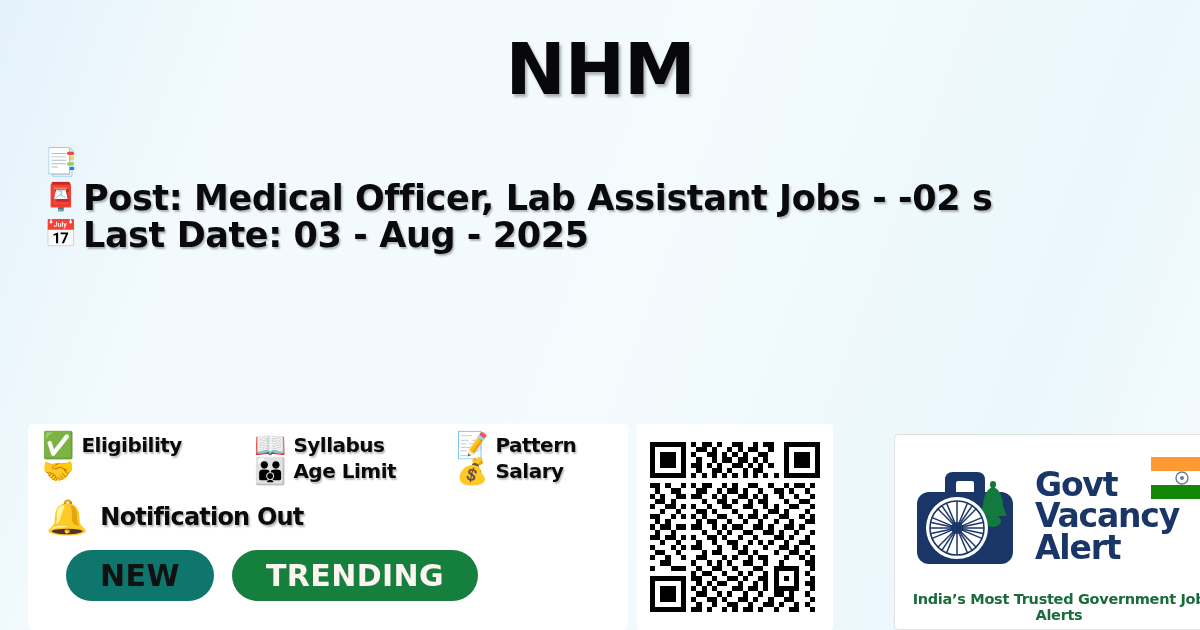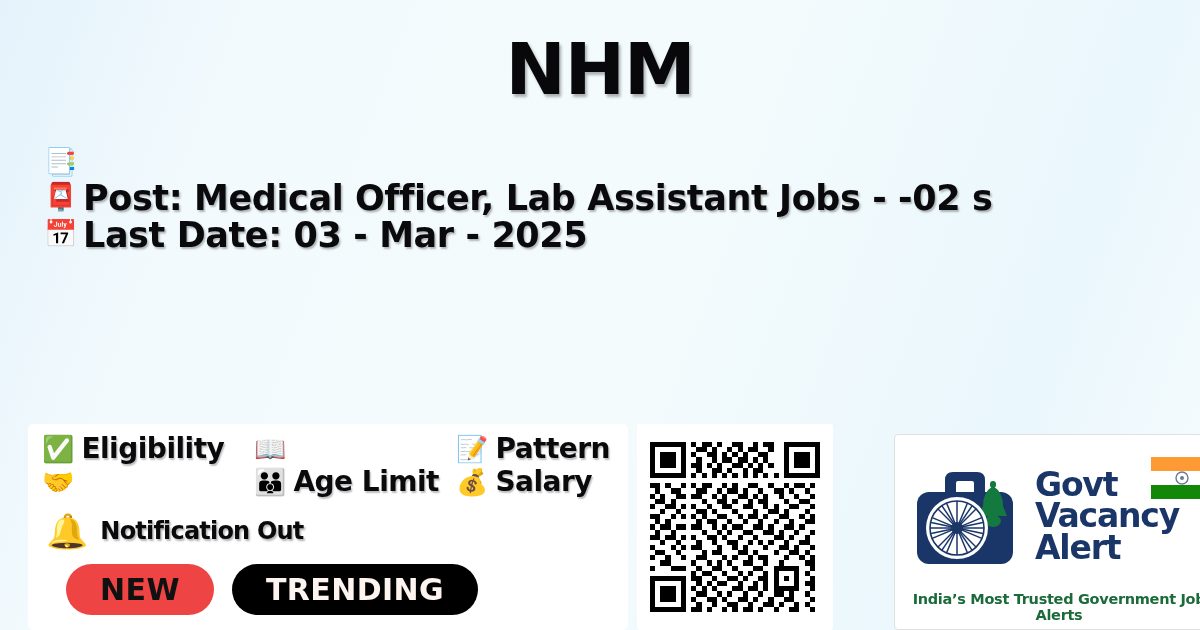--- a/index.html
+++ b/index.html
@@ -102,21 +102,21 @@
   }
 
   .feat-ico {
     font-size: 26px;
     flex: 0 0 auto;
     font-family: "DejaVu Sans", sans-serif;
     line-height: 1;
   }
 
   .feat-label {
-    font-size: 28px;
+    font-size: 20px;
     font-weight: 900;
     color: #0a0a0c;
     letter-spacing: -0.5px;
     text-shadow: 1.2px 1.6px 1.6px rgba(0,0,0,0.26);
     font-family: "DejaVu Sans", sans-serif;
   }
 
   .notif-row {
     display: flex;
     align-items: center;
@@ -150,22 +150,22 @@
   .badge {
     border-radius: 40px;
     padding: 9px 34px;
     font-size: 30px;
     font-weight: 900;
     letter-spacing: 0.4px;
     font-family: "DejaVu Sans", sans-serif;
     line-height: 1.1;
   }
 
-  .badge-new { background: #ef4444; color: #111111; }
-  .badge-trending { background: #000000; color: #fdf3ef; }
+  .badge-new { background: #0f766e; color: #111111; }
+  .badge-trending { background: #15803d; color: #fdf3ef; }
 
   
   .qr-card {
     position: absolute;
     left: 637px;
     top: 0px;
     width: 196px;
     height: 206px;
     background: #ffffff;
     border-radius: 3px;
@@ -244,38 +244,39 @@
     <span class="info-ico">📑</span>
   </div>
 
   <div class="info-line">
     <span class="info-ico">📮</span>
     <span class="info-text">Post: Medical Officer, Lab Assistant Jobs - -02 s</span>
   </div>
 
   <div class="info-line">
     <span class="info-ico">📅</span>
-    <span class="info-text">Last Date: 03 - Mar - 2025</span>
+    <span class="info-text">Last Date: 03 - Aug - 2025</span>
   </div>
 
 </div>
 
 <div class="bottom-row">
 
   <div class="feature-card">
 
     <div class="feature-grid">
 
       <div class="feat">
         <span class="feat-ico">✅</span>
         <span class="feat-label">Eligibility</span>
       </div>
 
       <div class="feat">
         <span class="feat-ico">📖</span>
+        <span class="feat-label">Syllabus</span>
       </div>
 
       <div class="feat">
         <span class="feat-ico">📝</span>
         <span class="feat-label">Pattern</span>
       </div>
 
       <div class="feat">
         <span class="feat-ico">🤝</span>
       </div>

